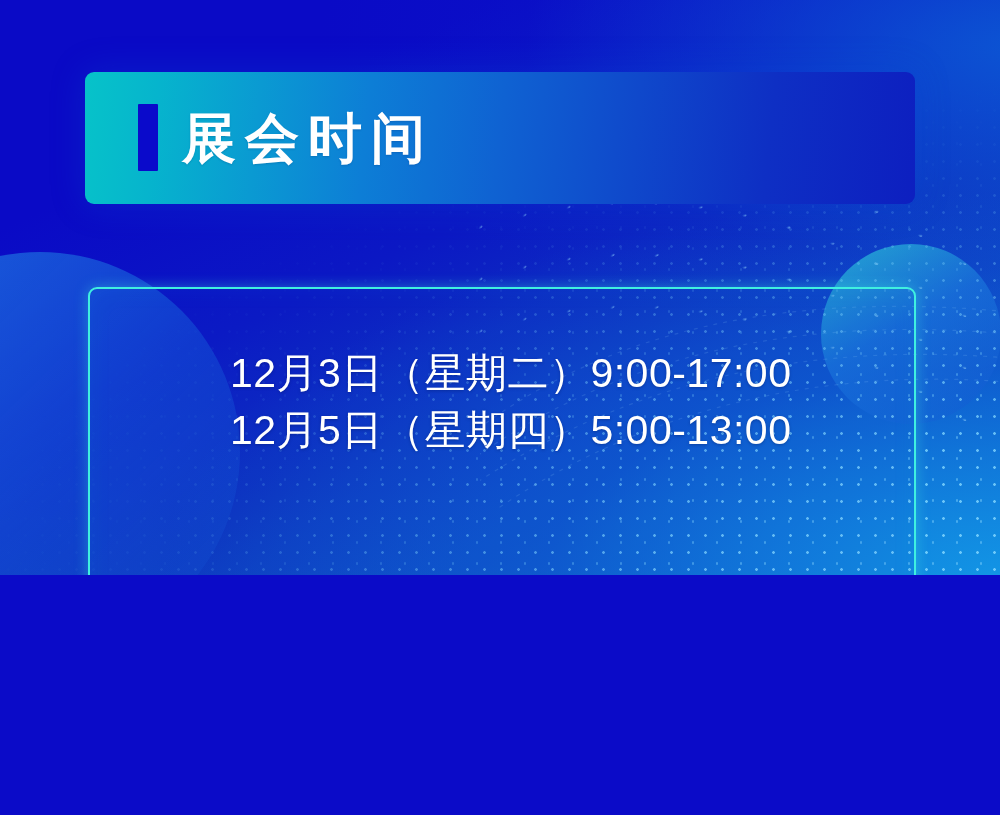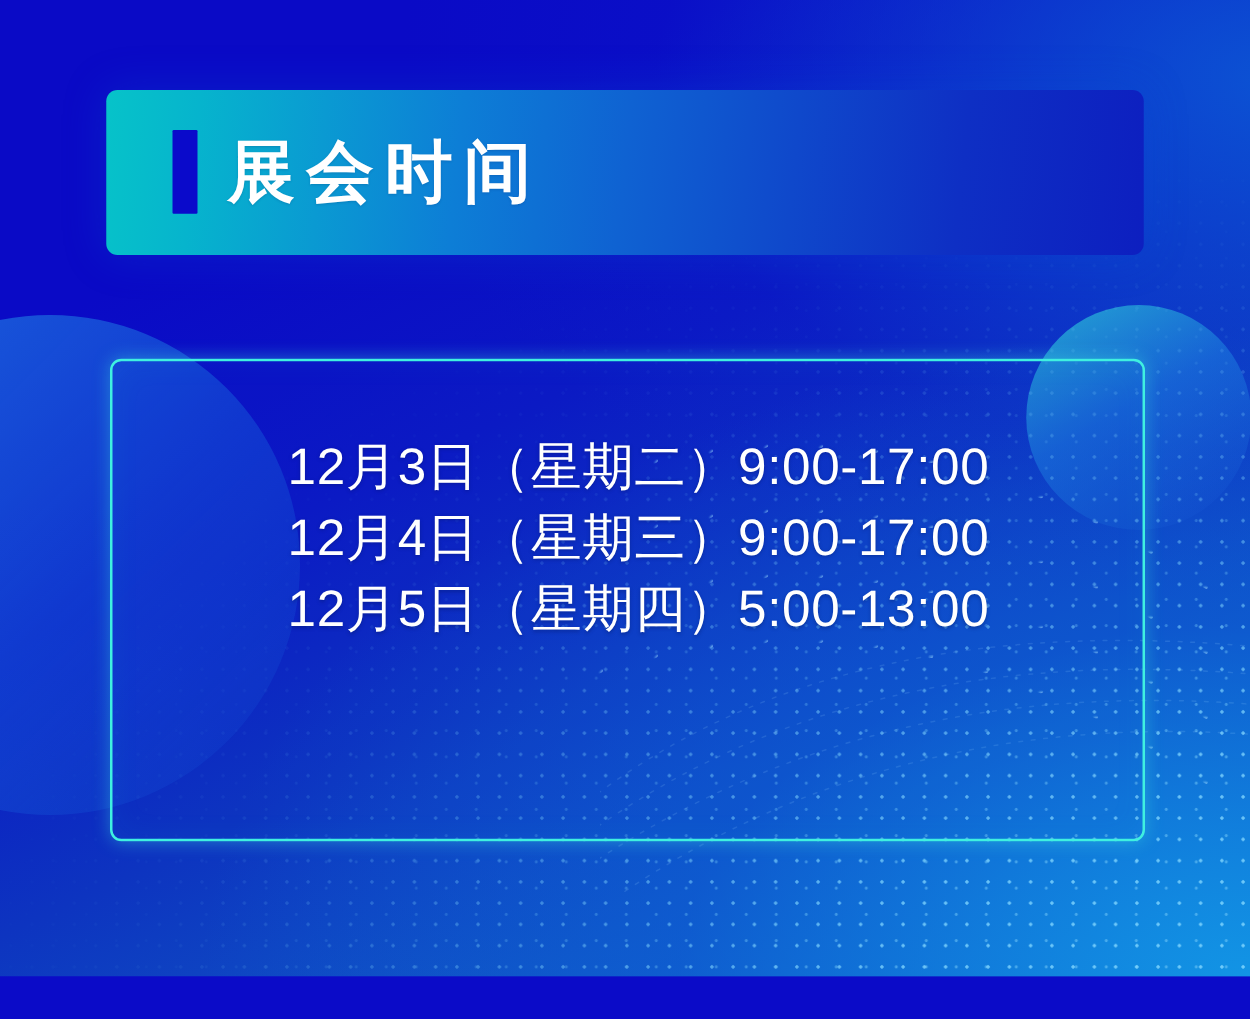--- a/index.html
+++ b/index.html
@@ -5,21 +5,21 @@
 <style>
   html,body{margin:0;padding:0;}
   body{
     width:1000px;height:815px;overflow:hidden;
     font-family:"Liberation Sans","DejaVu Sans",sans-serif;
     background:#0b0bc8;
   }
 
   #poster{
     position:relative;
-    width:1000px;height:781px;
+    width:1000px;height:575px;
     overflow:hidden;
     background:
       radial-gradient(120% 95% at 100% 100%, rgba(18,150,230,0.95) 0%, rgba(13,95,215,0.55) 38%, rgba(10,20,200,0.0) 70%),
       radial-gradient(90% 70% at 102% 8%, rgba(12,92,214,0.85) 0%, rgba(11,40,205,0.15) 55%, rgba(11,11,200,0) 78%),
       linear-gradient(155deg,#0a0ac6 0%,#0a0ac6 22%,#0b18c4 42%,#0d34c0 60%,#0f53c4 78%,#1275cf 100%);
   }
 
   
   .circle{position:absolute;border-radius:50%;pointer-events:none;}
   .circle-left{
@@ -185,18 +185,17 @@
   </svg>
 
   <div class="banner">
     <div class="banner-bar"></div>
     <div class="banner-title">展会时间</div>
   </div>
 
   <div class="info-box">
     <div class="info-list">
       <div class="info-line">12月3日（星期二）9:00-17:00</div>
-      <div class="info-line">12月4日（星期三）9:00-17:00</div>
       <div class="info-line">12月5日（星期四）5:00-13:00</div>
     </div>
   </div>
 
 </div>
 
 </body></html>

